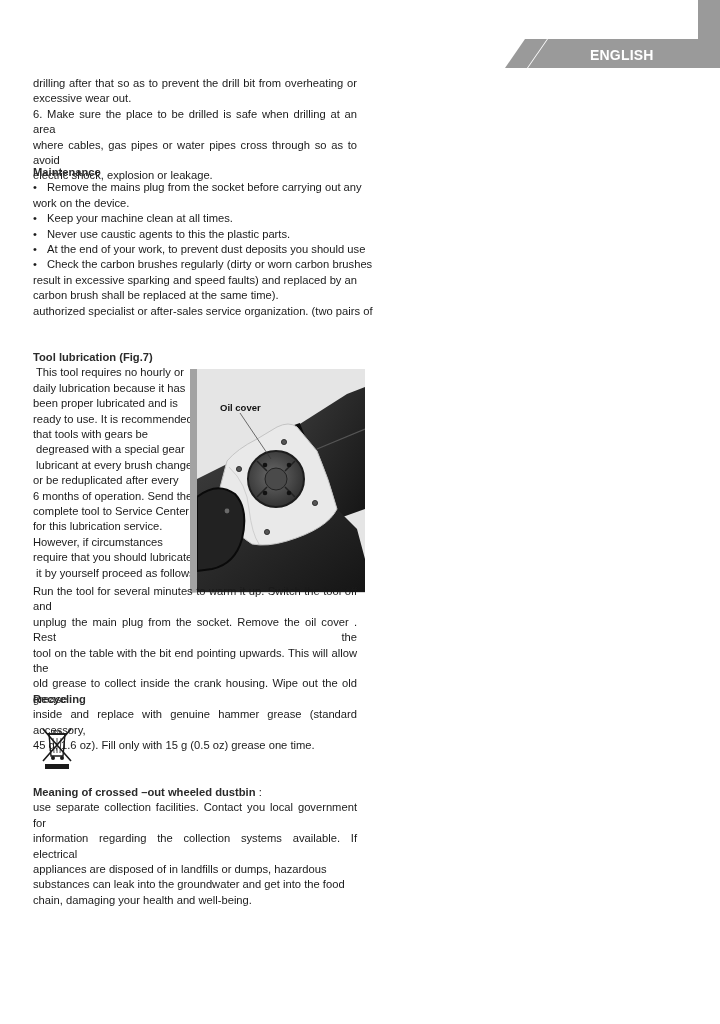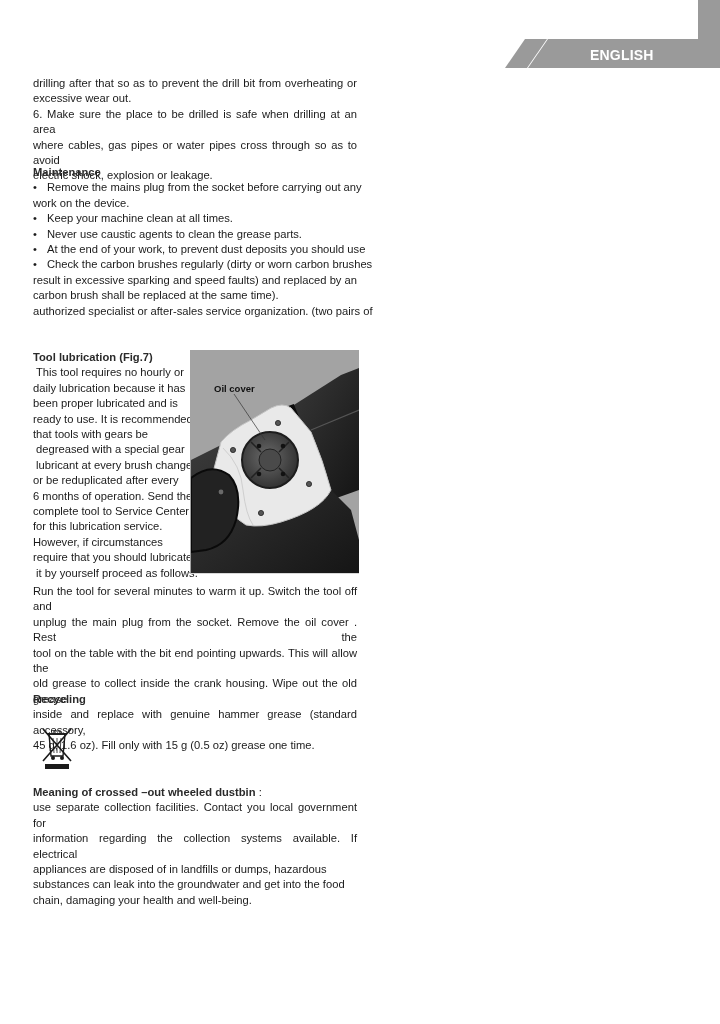--- a/index.html
+++ b/index.html
@@ -10,22 +10,22 @@
   .hdr-band.main { left: 528px; width: 192px; clip-path: polygon(20px 0, 100% 0, 100% 100%, 0 100%); }
   .hdr-band.small { left: 505px; width: 42px; clip-path: polygon(20px 0, 100% 0, 22px 100%, 0 100%); }
   .hdr-label { position: absolute; left: 590px; top: 47px; font-size: 14px; font-weight: bold; color: #ffffff; letter-spacing: 0.2px; }
 
   .txt { position: absolute; left: 33px; width: 324px; font-size: 11.2px; line-height: 15.4px; }
   .line { display: block; white-space: nowrap; }
   .jline { display: block; text-align: justify; text-align-last: justify; white-space: normal; }
   .h { font-weight: bold; color: #2a2a2a; }
   .bul { display: inline-block; width: 14px; }
 
-  .fig { position: absolute; left: 190px; top: 350px; width: 168px; height: 223px;
-         border-left: 1px solid #a3a3a3; border-bottom: 1px solid #d8d8d8; background: #a3a3a3; overflow: hidden; }
+  .fig { position: absolute; left: 190px; top: 369px; width: 168px; height: 223px;
+         border-left: 7px solid #a3a3a3; border-bottom: 1px solid #d8d8d8; background: #e5e5e5; overflow: hidden; }
   .fig svg { display: block; }
   .fig-label { position: absolute; left: 23px; top: 33px; font-size: 9.5px; font-weight: bold; color: #111; }
 
   .weee { position: absolute; left: 40px; top: 726px; width: 34px; height: 44px; }
 </style>
 </head>
 <body>
 
 <div class="hdr-vbar"></div>
 <div class="hdr-band small"></div>
@@ -38,21 +38,21 @@
   <span class="jline">6. Make sure the place to be drilled is safe when drilling at an area</span>
   <span class="jline">where cables, gas pipes or water pipes cross through so as to avoid</span>
   <span class="line">electric shock, explosion or leakage.</span>
 </div>
 
 <div class="txt" style="top:165px">
   <span class="line h">Maintenance</span>
   <span class="line"><span class="bul">•</span><span>Remove the mains plug from the socket before carrying out any</span></span>
   <span class="line">work on the device.</span>
   <span class="line"><span class="bul">•</span><span>Keep your machine clean at all times.</span></span>
-  <span class="line"><span class="bul">•</span><span>Never use caustic agents to clean the grease parts.</span></span>
+  <span class="line"><span class="bul">•</span><span>Never use caustic agents to this the plastic parts.</span></span>
   <span class="line"><span class="bul">•</span><span>At the end of your work, to prevent dust deposits you should use</span></span>
   <span class="line"><span class="bul">•</span><span>Check the carbon brushes regularly (dirty or worn carbon brushes</span></span>
   <span class="line">result in excessive sparking and speed faults) and replaced by an</span>
   <span class="line">carbon brush shall be replaced at the same time).</span>
   <span class="line">authorized specialist or after-sales service organization. (two pairs of</span>
 </div>
 
 <div class="txt" style="top:350px; width:160px;">
   <span class="line h">Tool lubrication (Fig.7)</span>
   <span class="line" style="white-space:pre"> This tool requires no hourly or</span>

